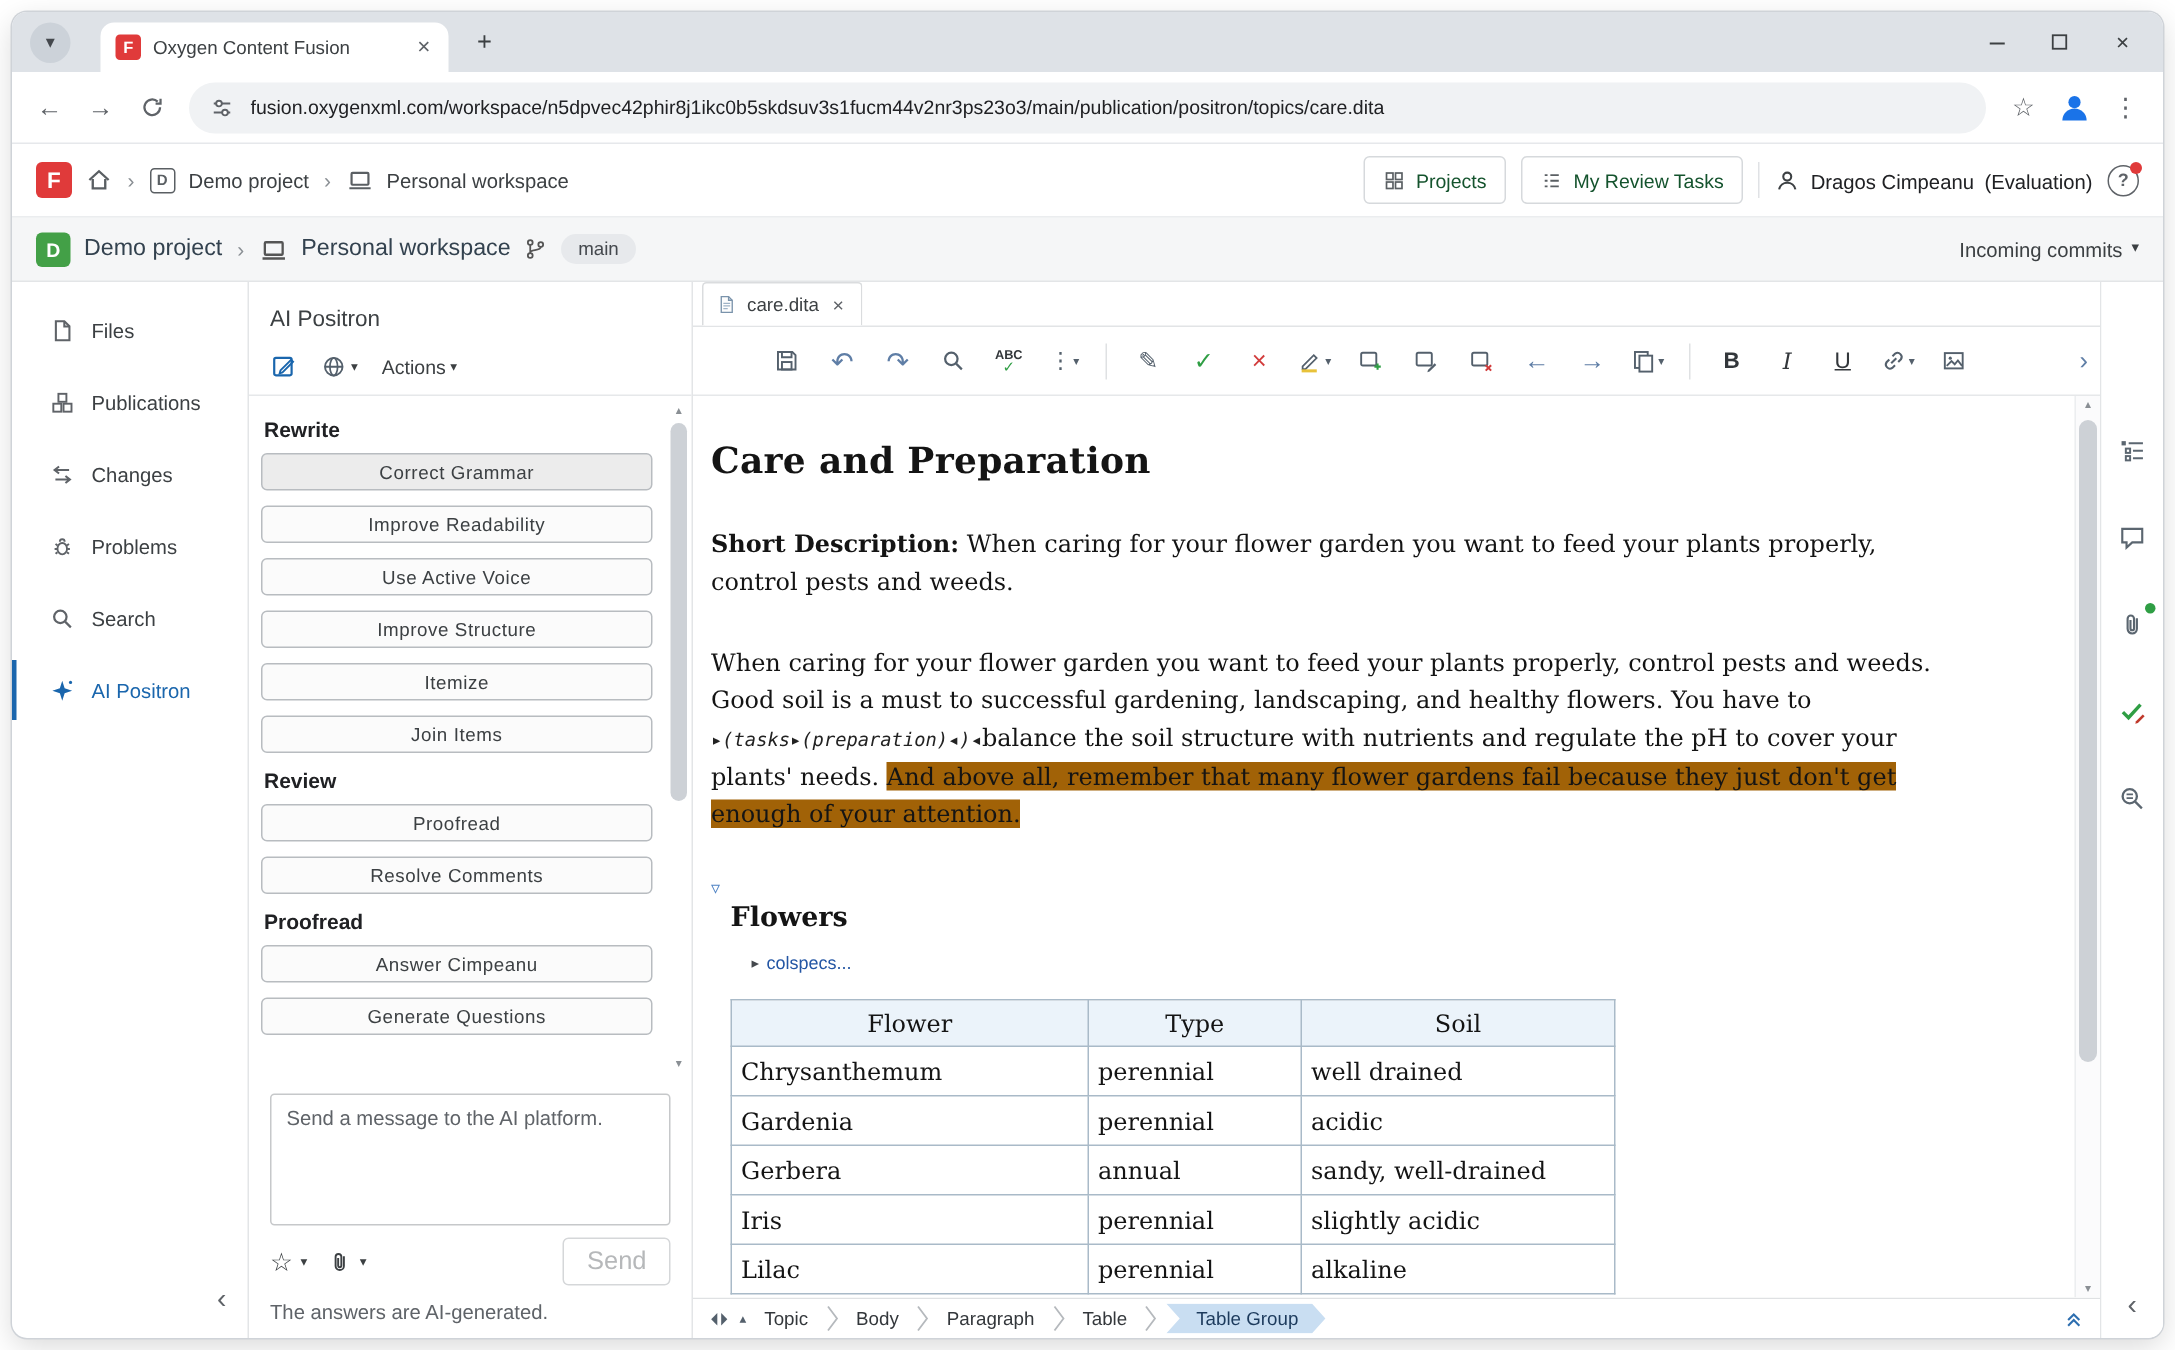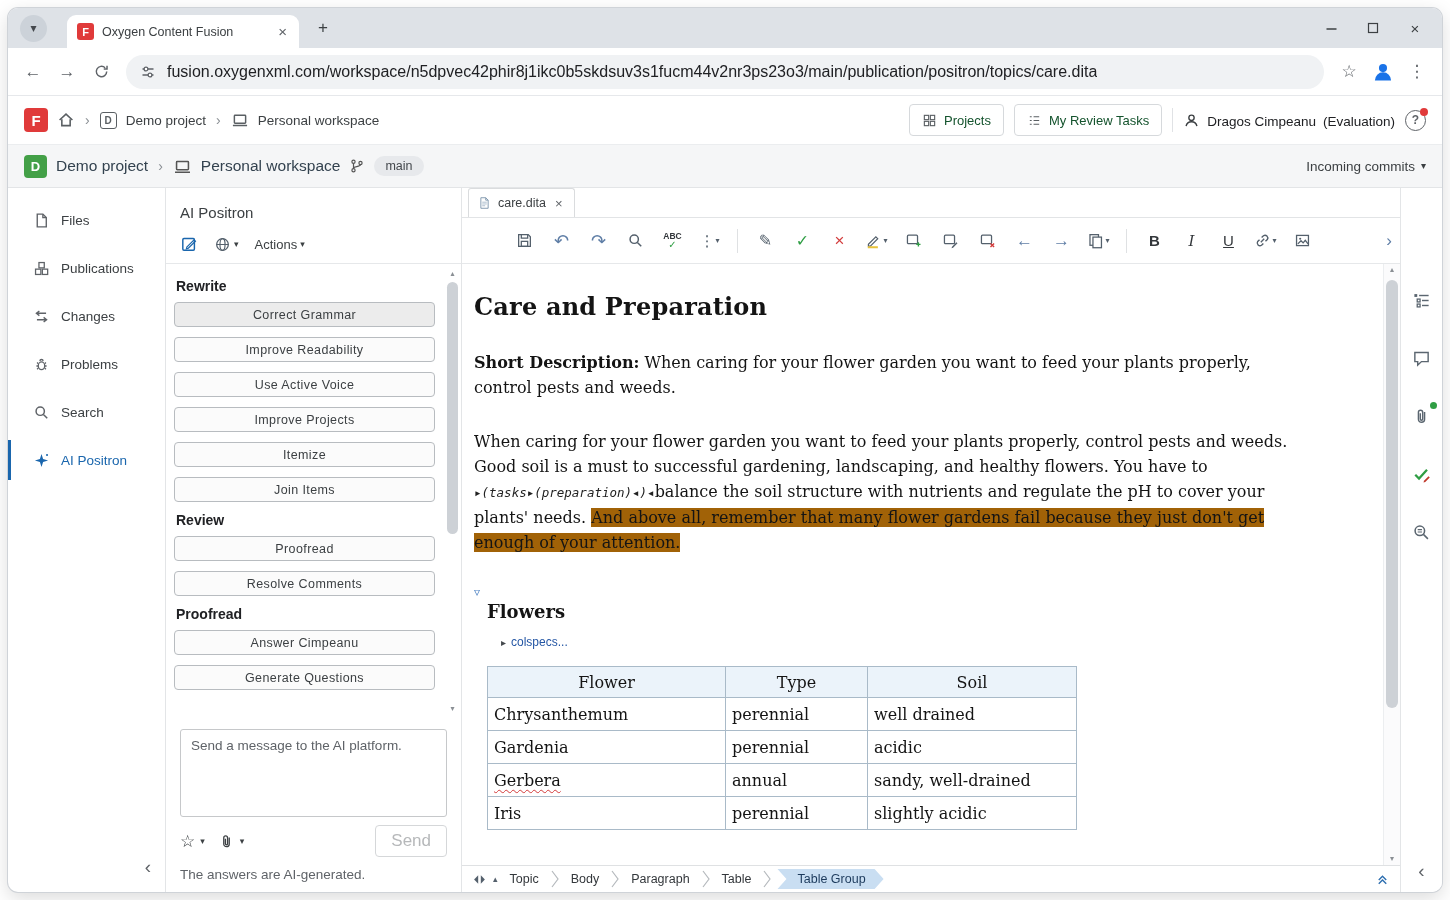--- a/index.html
+++ b/index.html
@@ -17,21 +17,21 @@
   .tab-title{font-size:12.5px;color:#3c4043;flex:1;white-space:nowrap;overflow:hidden}
   .tab-close{color:#5f6368;font-size:15px;padding:0 2px}
   .newtab{margin-left:10px;color:#3c4043;font-size:17px;width:28px;height:28px;display:flex;align-items:center;justify-content:center}
   .win-controls{margin-left:auto;display:flex;align-items:center}
   .win-btn{width:42px;height:34px;display:flex;align-items:center;justify-content:center;color:#3c4043;font-size:15px}
 
   
   .addressbar{height:48px;background:#fff;display:flex;align-items:center;padding:0 8px;border-bottom:1px solid #e6e8eb;flex:0 0 auto}
   .nav-btn{width:34px;height:34px;display:flex;align-items:center;justify-content:center;color:#5f6368;font-size:17px}
   .url-pill{flex:1;height:34px;background:#f0f2f4;border-radius:17px;display:flex;align-items:center;padding:0 14px;gap:11px;margin:0 8px}
-  .url-text{font-size:16px;color:#202124;white-space:nowrap;overflow:hidden}
+  .url-text{font-size:13px;color:#202124;white-space:nowrap;overflow:hidden}
   .avatar-btn{width:34px;height:34px;display:flex;align-items:center;justify-content:center}
 
   
   .app-header{height:48px;background:#fff;display:flex;align-items:center;padding:0 16px;gap:9px;flex:0 0 auto}
   .logo{width:24px;height:24px;border-radius:4px;background:#e03a3a;color:#fff;font-weight:bold;font-size:15px;display:flex;align-items:center;justify-content:center}
   .sep{color:#8a8f94;font-size:14px;padding:0 1px}
   .dbox{width:17px;height:17px;border:1.6px solid #5a5f63;border-radius:3px;color:#5a5f63;font-size:10px;font-weight:bold;display:flex;align-items:center;justify-content:center}
   .crumb-txt{font-size:13.5px;color:#3c4043}
   .hdr-right{margin-left:auto;display:flex;align-items:center;gap:10px}
   .hbtn{height:32px;border:1px solid #d6d9dc;border-radius:4px;background:#fff;display:flex;align-items:center;gap:7px;padding:0 12px;font-size:13px;color:#14532d}
@@ -103,21 +103,21 @@
   .inline-marker{font-family:"DejaVu Sans Mono","Liberation Mono",monospace;font-style:italic;font-size:12.5px;color:#222}
   .sec-toggle{margin-top:30px;color:#4f83c4;font-size:12px;font-family:"Liberation Sans",sans-serif}
   .sec-title{font-size:18px;font-weight:bold;margin-top:2px;margin-left:13px}
   .colspecs{margin-top:13px;margin-left:27px;font-family:"Liberation Sans",sans-serif;font-size:12px;color:#2456a4;display:flex;align-items:center;gap:5px}
   .colspecs .tri{color:#44484d;font-size:10px}
   table.flowers{border-collapse:collapse;margin:17px 0 0 13px;table-layout:fixed;width:589px}
   .flowers th,.flowers td{border:1px solid #a9bac8;font-size:16px;font-weight:normal;overflow:hidden;white-space:nowrap}
   .flowers th{background:#ebf3fa;height:31px;text-align:center}
   .flowers td{height:33px;padding:2px 6px;vertical-align:middle}
   .c0{width:238px}.c1{width:142px}.c2{width:209px}
-  .misspelled{text-decoration:underline;text-decoration-style:wavy;text-decoration-color:#d33a3a;text-decoration-thickness:1px;text-underline-offset:3px}
+  .misspelled{text-decoration-style:wavy;text-decoration-color:#d33a3a;text-decoration-thickness:1px;text-underline-offset:3px}
   .doc-sb{position:absolute;right:0;top:0;bottom:0;width:17px;background:#fbfbfc;border-left:1px solid #eceef0}
   .doc-sb .sb-thumb{left:2px;right:2px}
 
   
   .crumb-bar{height:27px;border-top:1px solid #dfe1e3;display:flex;align-items:center;padding:0 10px;gap:6px;background:#fff;flex:0 0 auto}
   .crumb-label{font-size:12.5px;color:#33373b;padding:0 6px}
   .crumb-sep svg{display:block}
   .crumb-sel{height:20px;display:flex;align-items:center;font-size:12.5px;color:#1c3a5c;background:#c9def2;padding:0 18px 0 20px;
              clip-path:polygon(0 0,calc(100% - 9px) 0,100% 50%,calc(100% - 9px) 100%,0 100%,9px 50%)}
   .crumb-spacer{flex:1}
@@ -322,21 +322,21 @@
           <span>Actions</span>
           <span class="g" style="font-size:9px">▾</span>
         </div>
       </div>
 
       <div class="ai-scroll">
         <div class="ai-group-title">Rewrite</div>
         <button class="ai-btn focused">Correct Grammar</button>
         <button class="ai-btn">Improve Readability</button>
         <button class="ai-btn">Use Active Voice</button>
-        <button class="ai-btn">Improve Projects</button>
+        <button class="ai-btn">Improve Structure</button>
         <button class="ai-btn">Itemize</button>
         <button class="ai-btn">Join Items</button>
         <div class="ai-group-title">Review</div>
         <button class="ai-btn">Proofread</button>
         <button class="ai-btn">Resolve Comments</button>
         <div class="ai-group-title">Proofread</div>
         <button class="ai-btn">Answer Cimpeanu</button>
         <button class="ai-btn">Generate Questions</button>
         <div class="sb">
           <div class="sb-btn">▴</div>
@@ -494,20 +494,25 @@
             <tr>
               <td><span class="misspelled">Gerbera</span></td>
               <td>annual</td>
               <td>sandy, well-drained</td>
             </tr>
             <tr>
               <td>Iris</td>
               <td>perennial</td>
               <td>slightly acidic</td>
             </tr>
+            <tr>
+              <td>Lilac</td>
+              <td>perennial</td>
+              <td>alkaline</td>
+            </tr>
           </tbody>
             </table>
         </div>
         <div class="doc-sb">
           <div class="sb-btn">▴</div>
           <div class="sb-thumb" style="top:16px;height:428px"></div>
           <div class="sb-btn bottom">▾</div>
         </div>
       </div>
 

